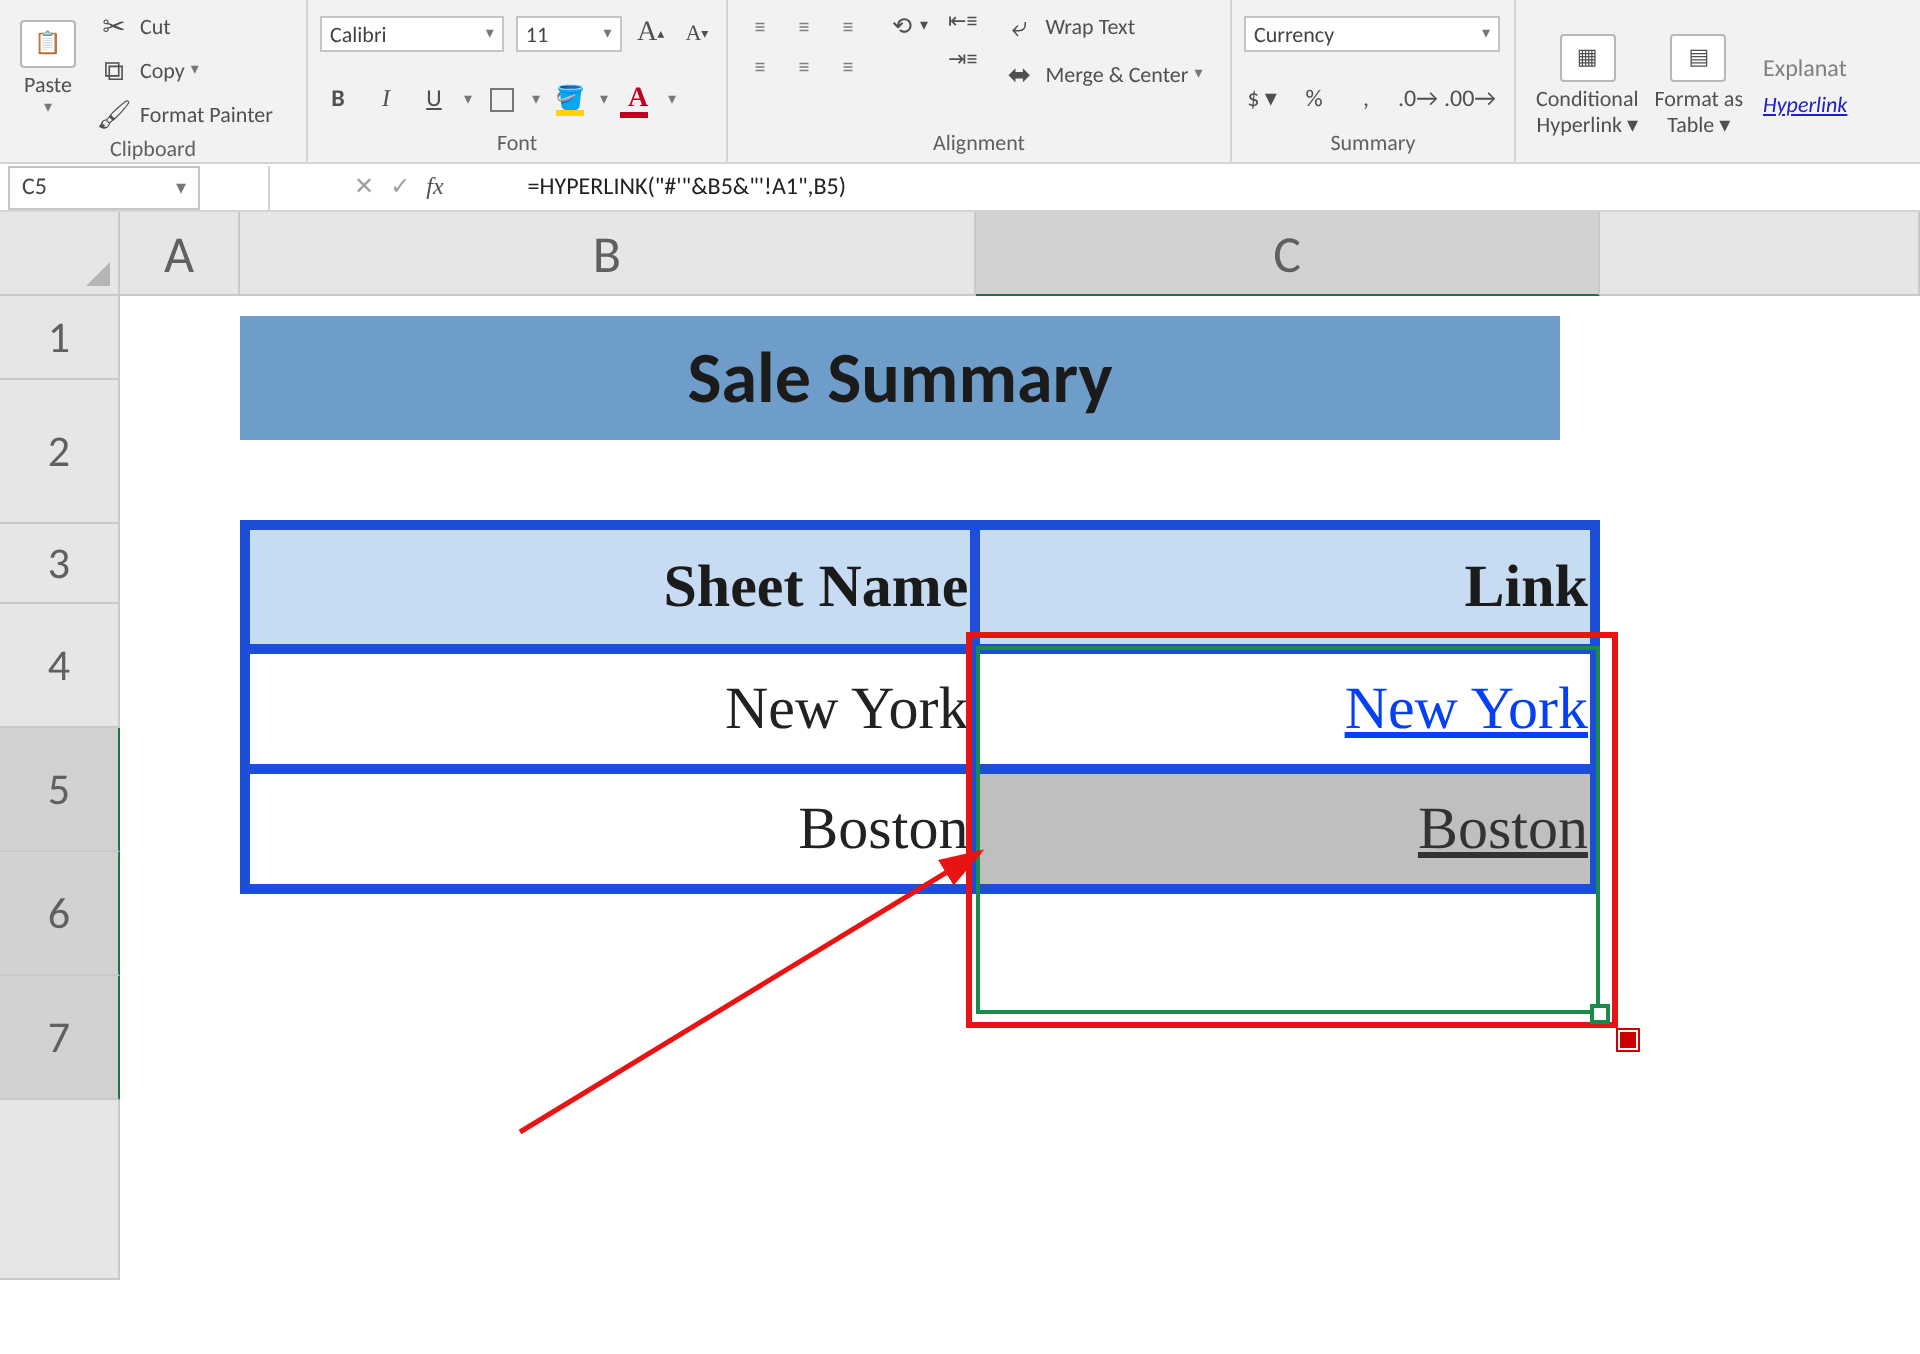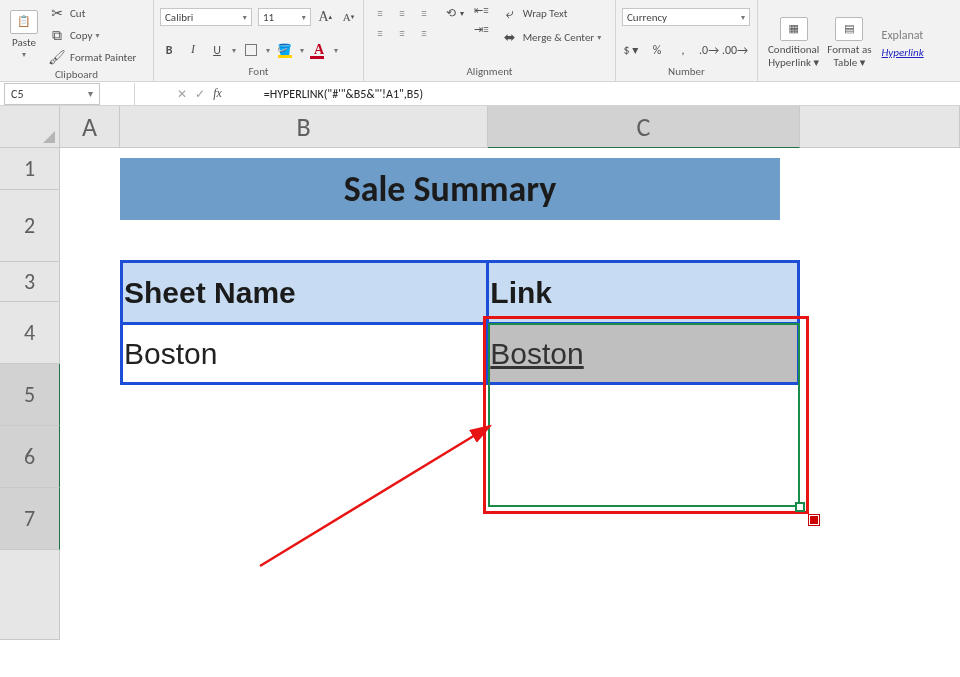--- a/index.html
+++ b/index.html
@@ -99,21 +99,21 @@
   
   .title-band{
     position:absolute;left:60px;top:10px;width:660px;height:62px;background:#6e9dc9;display:flex;align-items:center;justify-content:center;font-family:Calibri,Arial;font-weight:700;font-size:36px;color:#1b1b1b;
   }
 
   
   .tbl{
     position:absolute;left:60px;top:112px;width:680px;border-collapse:collapse;
   }
   .tbl th,.tbl td{
-    border:3px solid #1d4ed8;font-family:Liberation Sans, sans-serif;font-size:30px;text-align:left;
+    border:5px solid #1d4ed8;font-family:Liberation Serif, serif;font-size:30px;text-align:right;
   }
   .tbl th{
     background:#c7dcf2;font-weight:700;height:62px;color:#1b1b1b;
   }
   .tbl td{height:60px;color:#222;}
   .tbl td.link a{color:#0540f2;text-decoration:underline;}
   .tbl td.link.sel a{color:#333;}
   .tbl td.link.sel{background:#bfbfbf;}
 
   
@@ -235,21 +235,21 @@
           <span style="font-size:8px;color:#777">▾</span>
       </div>
       <div class="hstack" style="gap:8px">
         <span class="tiny-btn">$ ▾</span>
         <span class="tiny-btn">%</span>
         <span class="tiny-btn">,</span>
         <span class="tiny-btn">.0→</span>
         <span class="tiny-btn">.00→</span>
       </div>
     </div>
-    <div class="label">Number</div>
+    <div class="label">Summary</div>
   </div>
 
   <div class="rsection" style="flex:1;border-right:none">
     <div class="body hstack" style="padding-top:2px">
       <div class="btn-col">
         <div class="big-icon" style="background:linear-gradient(#fff,#fff);position:relative">▦</div>
         <div style="font-size:11px;text-align:center;margin-top:2px"><span>Conditional</span><br><span>Hyperlink</span> ▾</div>
       </div>
       <div class="btn-col">
         <div class="big-icon">▤</div>
@@ -305,20 +305,24 @@
   <div class="content">
     <div class="title-band">Sale Summary</div>
 
     <table class="tbl">
       <tbody>
           <tr>
         <th style="width:368px">Sheet Name</th>
         <th style="width:312px">Link</th>
       </tr>
       <tr>
+        <td>New York</td>
+        <td class="link"><a>New York</a></td>
+      </tr>
+      <tr>
         <td>Boston</td>
         <td class="link sel"><a>Boston</a></td>
       </tr>
     </tbody>
       </table>
 
     <div class="greensel" style="left:428px;top:175px;width:312px;height:184px"></div>
 
     <div class="redbox" style="left:423px;top:168px;width:326px;height:198px"></div>
 

